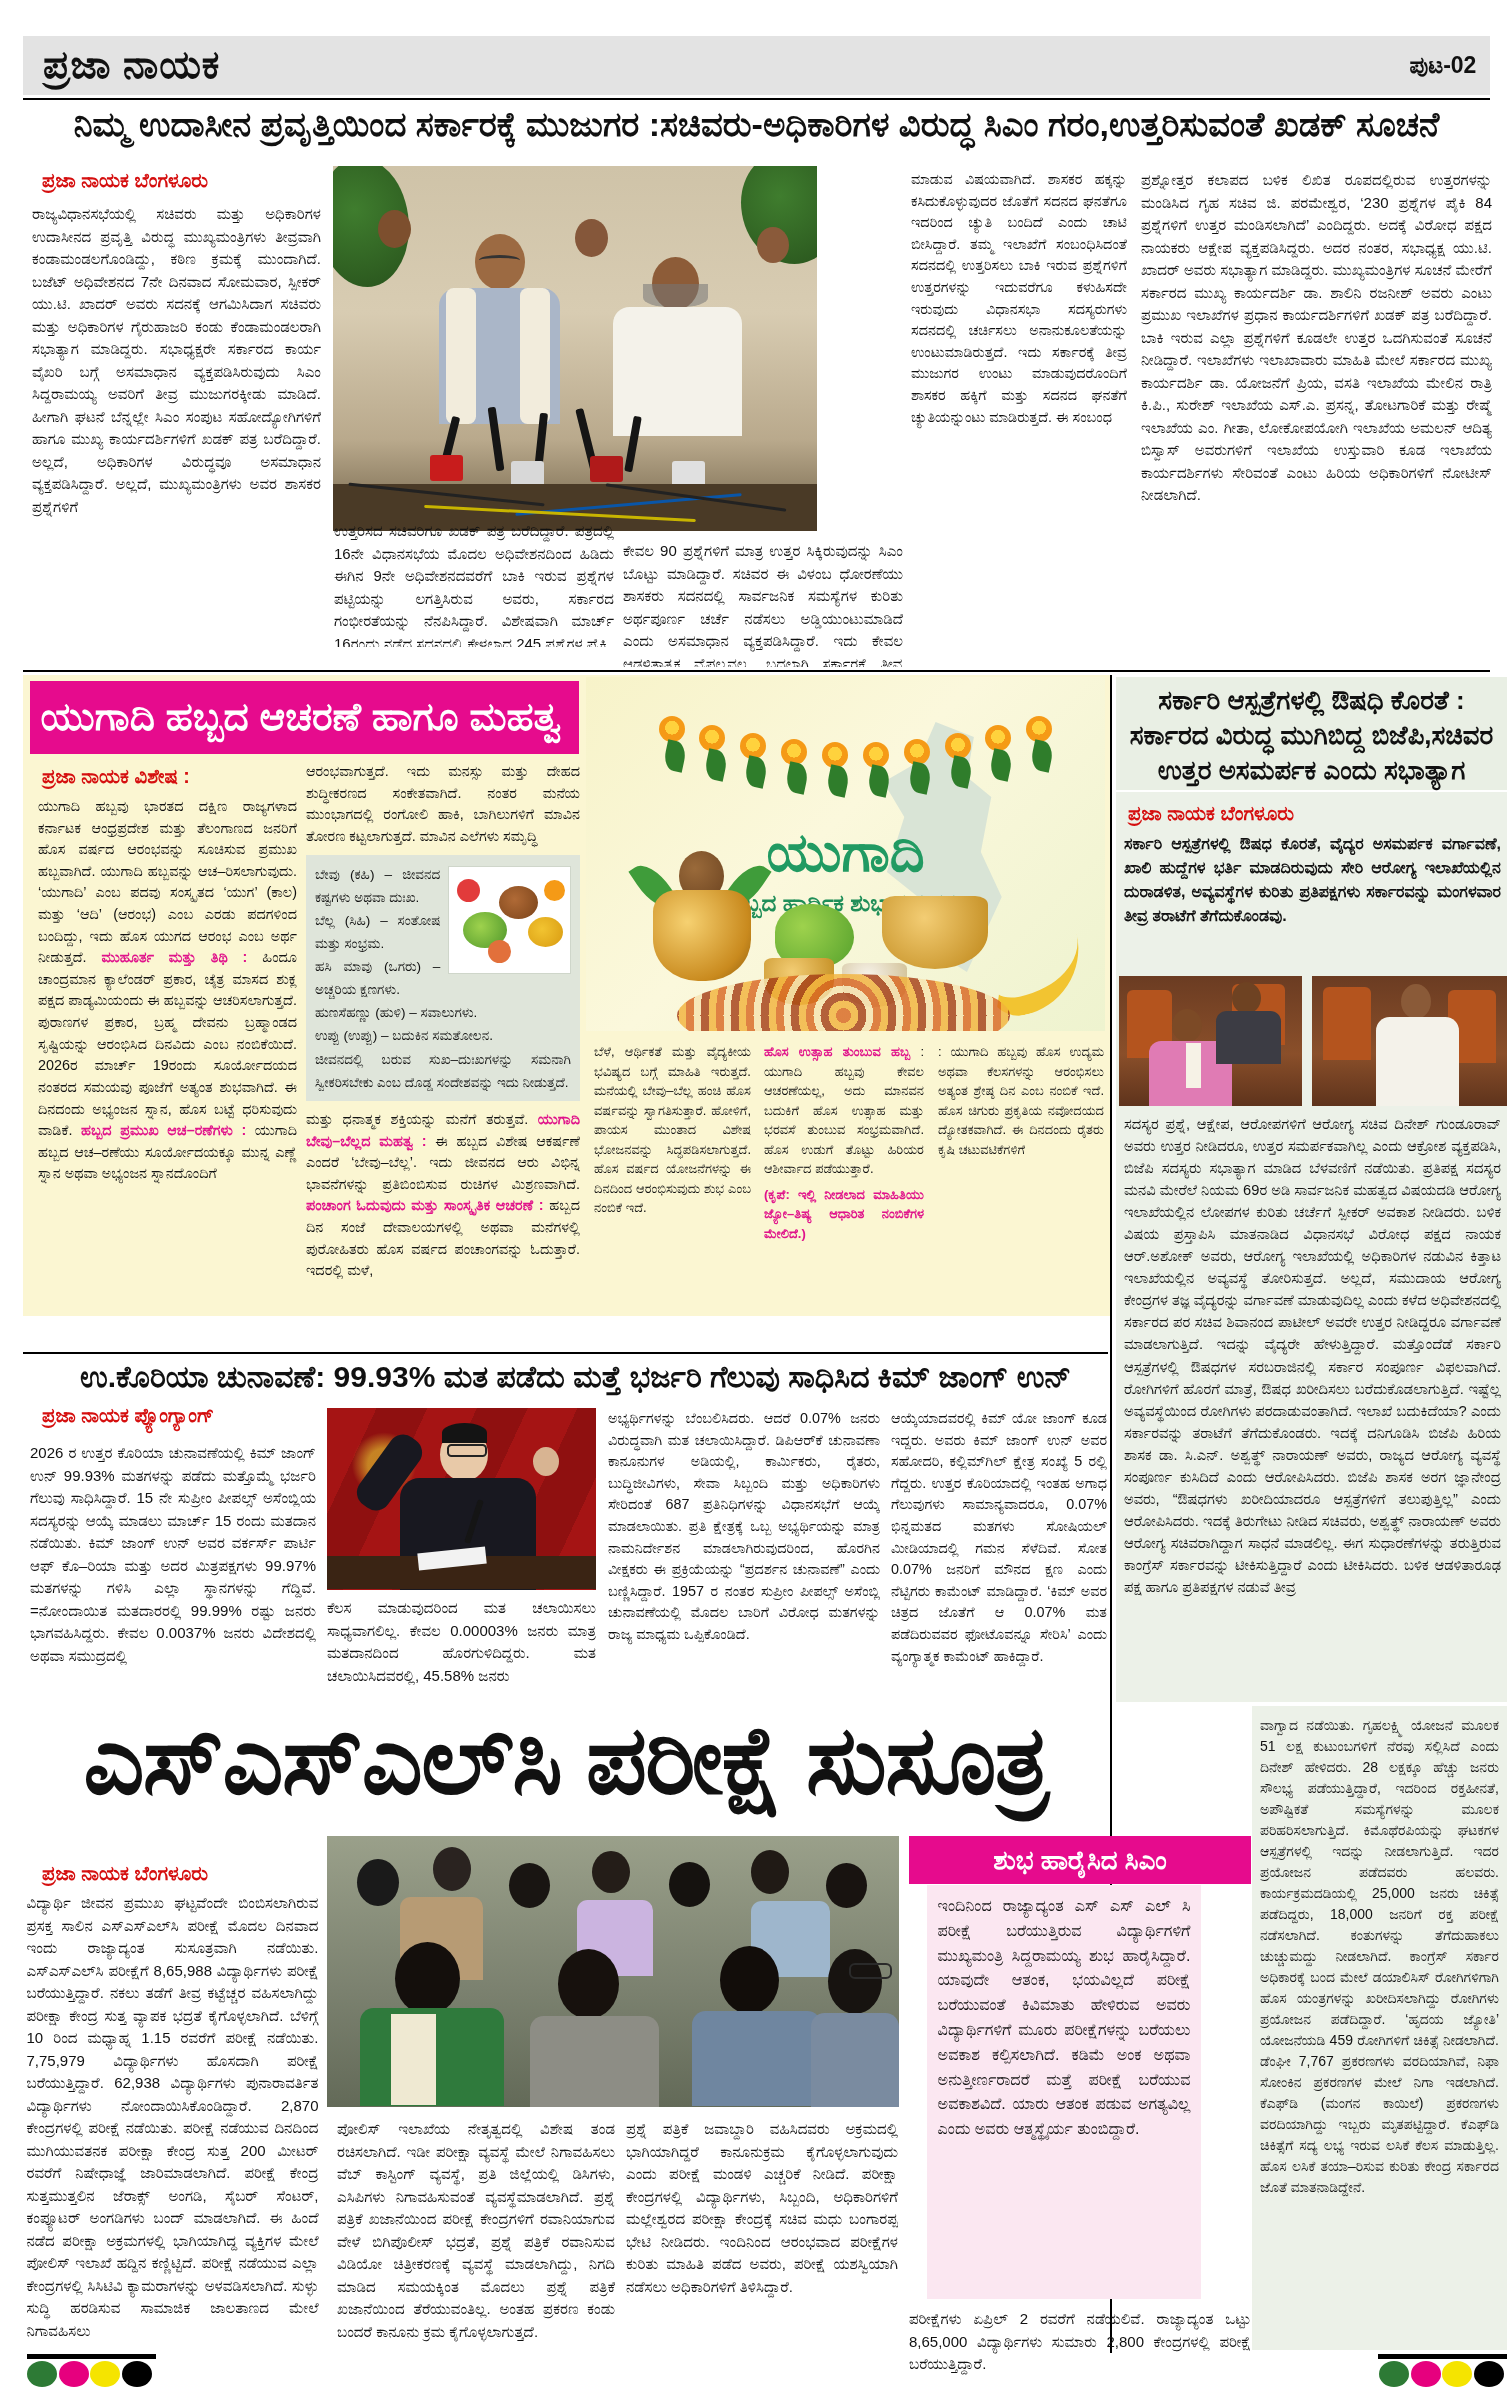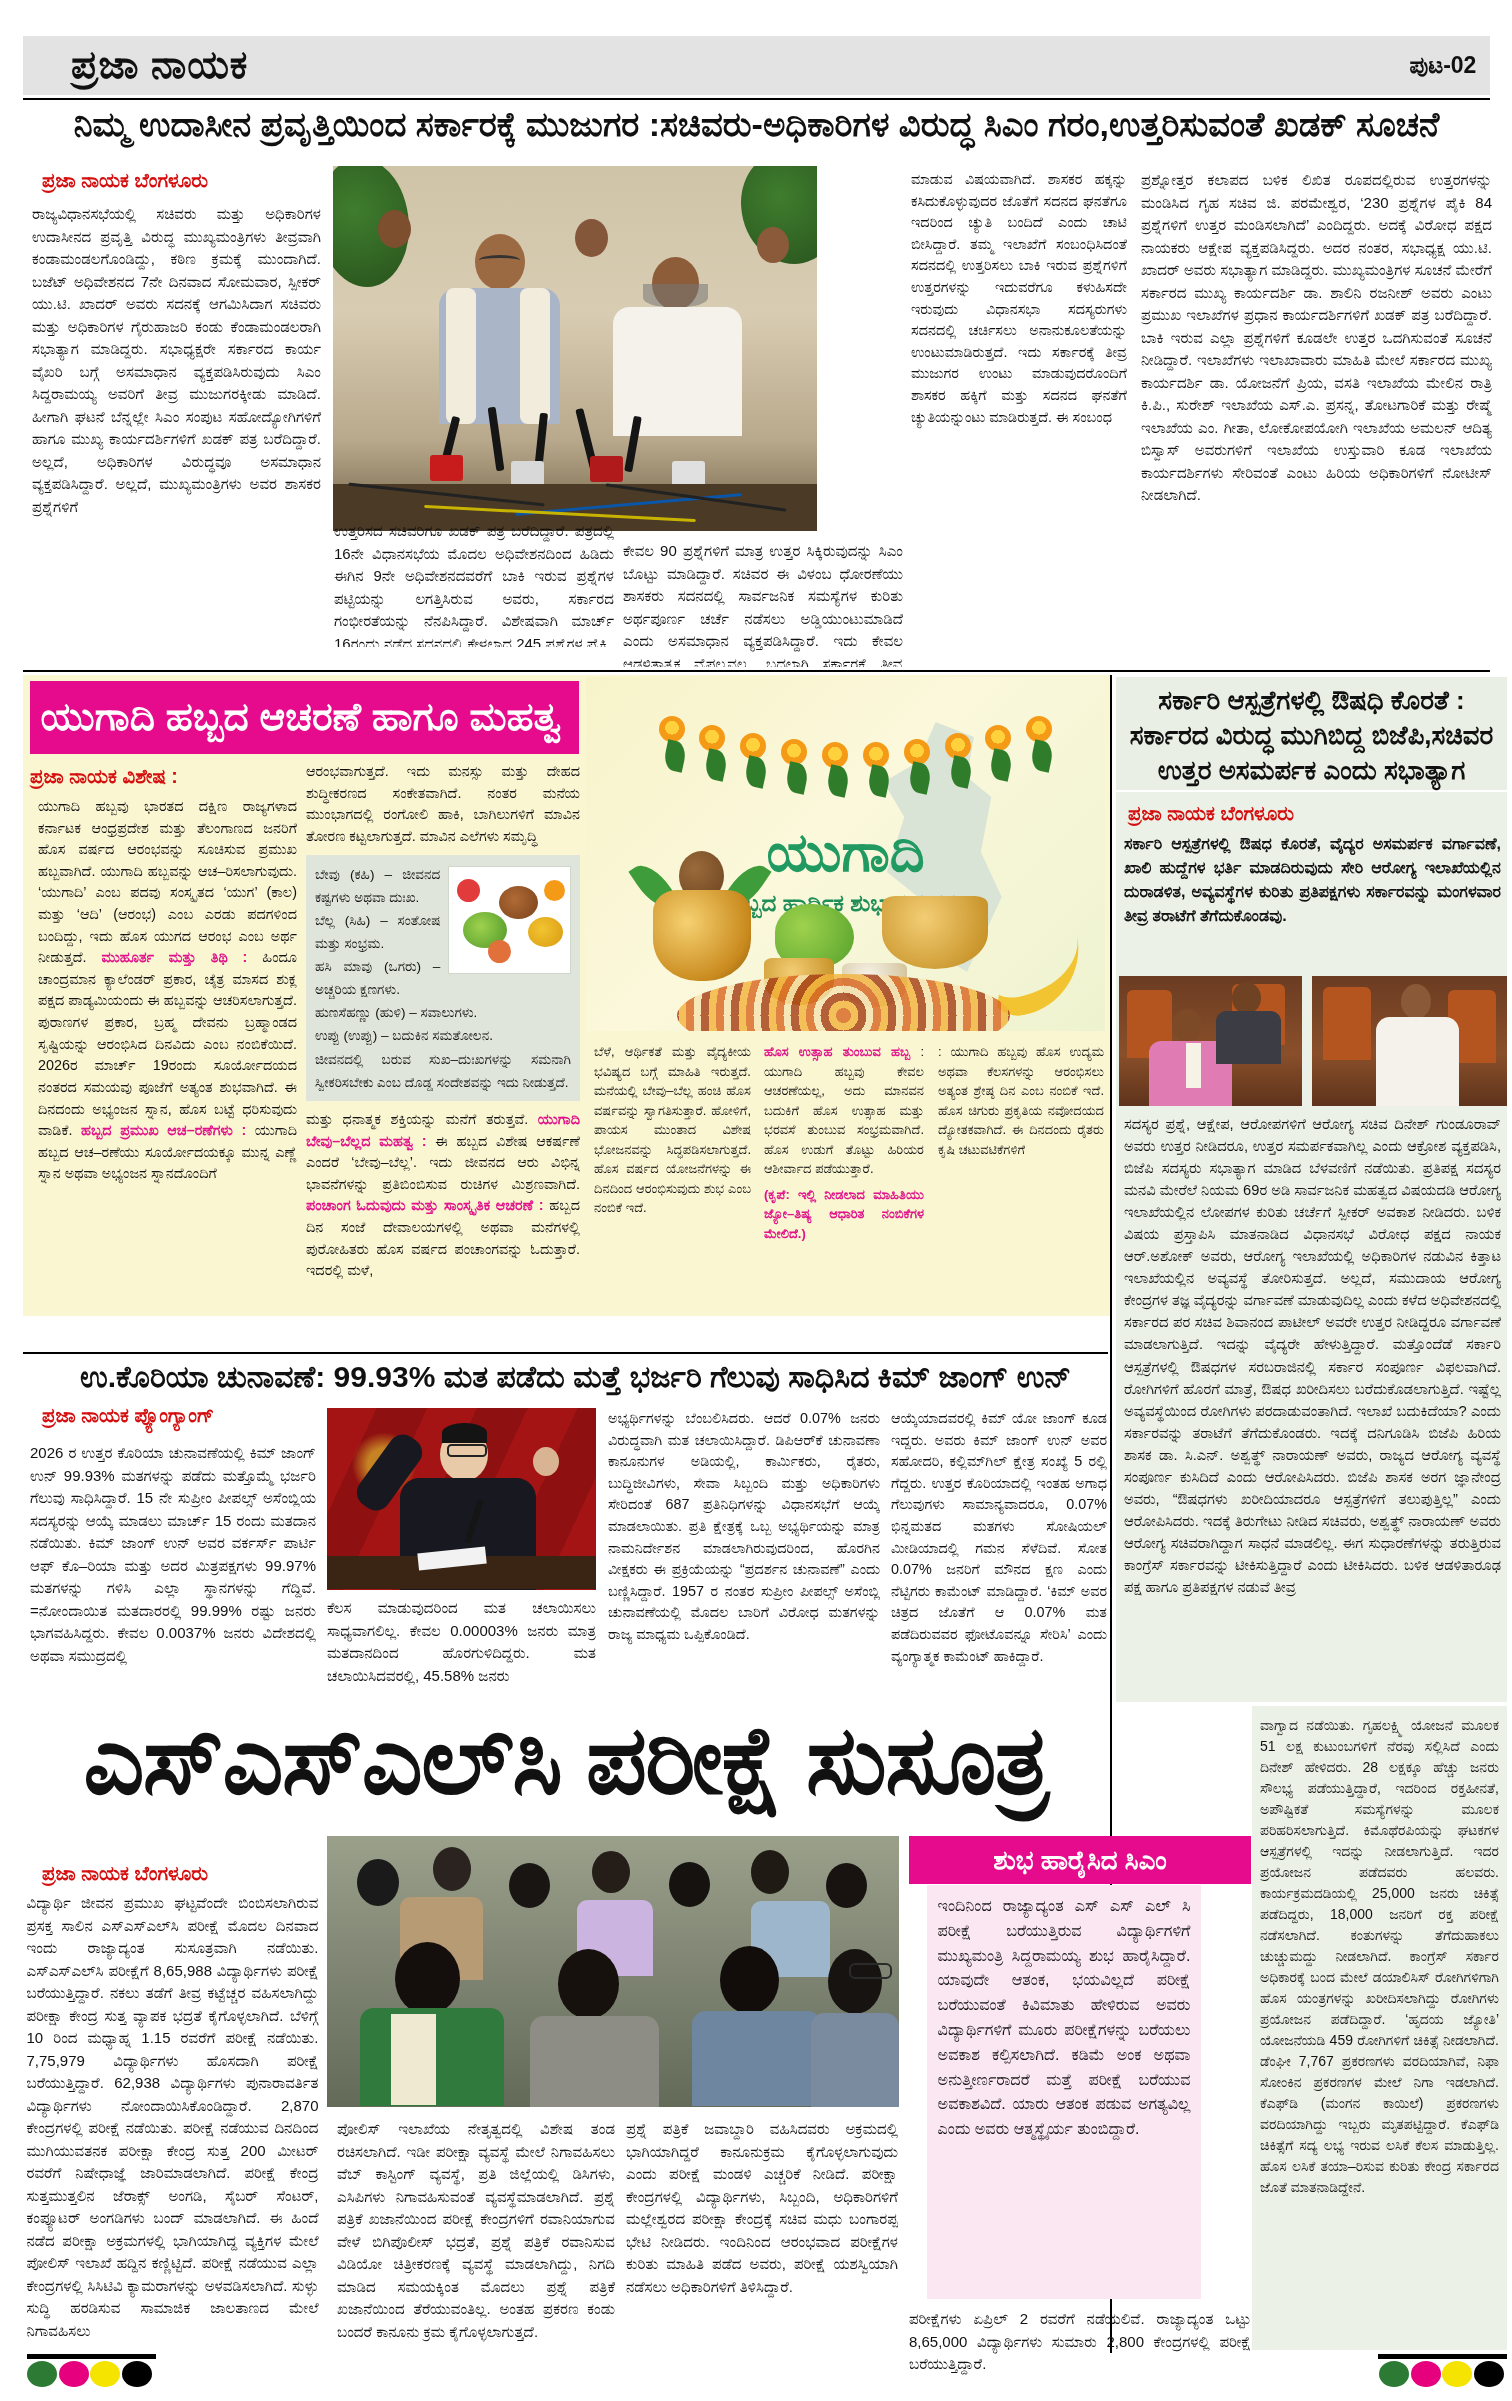--- a/index.html
+++ b/index.html
@@ -1,21 +1,21 @@
 <!DOCTYPE html>
 <html style="font-size:12px"><head>
 <meta charset="utf-8">
 <style>
   html,body{margin:0;padding:0;background:#ffffff;}
   .page{position:relative;width:1513px;height:2401px;background:#ffffff;overflow:hidden;
         font-family:"Liberation Sans","DejaVu Sans",sans-serif;color:#111;}
   .rule{position:absolute;background:#000;}
   .headerbar{position:absolute;left:23px;top:36px;width:1467px;height:59px;background:#e3e3e3;
              display:flex;align-items:center;}
-  .masthead{font-size:39px;font-weight:bold;padding-left:20px;letter-spacing:0.8px;margin-left:28px;}
+  .masthead{font-size:39px;font-weight:bold;padding-left:20px;letter-spacing:0.8px;}
   .hdate{position:absolute;left:0;right:0;text-align:center;font-size:41px;font-weight:bold;
          font-family:"Liberation Serif","DejaVu Serif",serif;letter-spacing:1.5px;}
   .hpage{position:absolute;right:13.6px;font-size:23px;font-weight:bold;}
   .headline1{position:absolute;left:23px;top:106px;width:1467px;font-size:34px;font-weight:bold;
              text-align:center;line-height:1.1;}
   .dateline{position:absolute;color:#d50f0f;font-weight:bold;font-size:19.7px;}
   .col{position:absolute;text-align:justify;line-height:1.5;overflow:hidden;}
   .f21{font-size:16px;} .f20{font-size:15px;} .f19{font-size:14.4px;} .f18{font-size:14px;} .f17{font-size:13px;}
   .subh{color:#e0138b;font-weight:bold;}
   .banner{position:absolute;left:30px;top:681px;width:549px;height:73px;background:#e60b8d;color:#fff;
@@ -131,21 +131,21 @@
   <div class="col f20" style="left:623px;top:540px;width:280px;height:127px;">ಕೇವಲ 90 ಪ್ರಶ್ನೆಗಳಿಗೆ ಮಾತ್ರ ಉತ್ತರ ಸಿಕ್ಕಿರುವುದನ್ನು ಸಿಎಂ ಬೊಟ್ಟು ಮಾಡಿದ್ದಾರೆ. ಸಚಿವರ ಈ ವಿಳಂಬ ಧೋರಣೆಯು ಶಾಸಕರು ಸದನದಲ್ಲಿ ಸಾರ್ವಜನಿಕ ಸಮಸ್ಯೆಗಳ ಕುರಿತು ಅರ್ಥಪೂರ್ಣ ಚರ್ಚೆ ನಡೆಸಲು ಅಡ್ಡಿಯುಂಟುಮಾಡಿದೆ ಎಂದು ಅಸಮಾಧಾನ ವ್ಯಕ್ತಪಡಿಸಿದ್ದಾರೆ. ಇದು ಕೇವಲ ಆಡಳಿತಾತ್ಮಕ ವೈಫಲ್ಯವಲ್ಲ, ಬದಲಾಗಿ ಸರ್ಕಾರಕ್ಕೆ ತೀವ್ರ ಮುಜುಗರ ಉಂಟು</div>
   <div class="col f19" style="left:911px;top:169px;width:216px;height:498px;">ಮಾಡುವ ವಿಷಯವಾಗಿದೆ. ಶಾಸಕರ ಹಕ್ಕನ್ನು ಕಸಿದುಕೊಳ್ಳುವುದರ ಜೊತೆಗೆ ಸದನದ ಘನತೆಗೂ ಇದರಿಂದ ಚ್ಯುತಿ ಬಂದಿದೆ ಎಂದು ಚಾಟಿ ಬೀಸಿದ್ದಾರೆ. ತಮ್ಮ ಇಲಾಖೆಗೆ ಸಂಬಂಧಿಸಿದಂತೆ ಸದನದಲ್ಲಿ ಉತ್ತರಿಸಲು ಬಾಕಿ ಇರುವ ಪ್ರಶ್ನೆಗಳಿಗೆ ಉತ್ತರಗಳನ್ನು ಇದುವರೆಗೂ ಕಳುಹಿಸದೇ ಇರುವುದು ವಿಧಾನಸಭಾ ಸದಸ್ಯರುಗಳು ಸದನದಲ್ಲಿ ಚರ್ಚಿಸಲು ಅನಾನುಕೂಲತೆಯನ್ನು ಉಂಟುಮಾಡಿರುತ್ತದೆ. ಇದು ಸರ್ಕಾರಕ್ಕೆ ತೀವ್ರ ಮುಜುಗರ ಉಂಟು ಮಾಡುವುದರೊಂದಿಗೆ ಶಾಸಕರ ಹಕ್ಕಿಗೆ ಮತ್ತು ಸದನದ ಘನತೆಗೆ ಚ್ಯುತಿಯನ್ನುಂಟು ಮಾಡಿರುತ್ತದೆ. ಈ ಸಂಬಂಧ</div>
   <div class="col f20" style="left:1141px;top:169px;width:351px;height:498px;">ಪ್ರಶ್ನೋತ್ತರ ಕಲಾಪದ ಬಳಿಕ ಲಿಖಿತ ರೂಪದಲ್ಲಿರುವ ಉತ್ತರಗಳನ್ನು ಮಂಡಿಸಿದ ಗೃಹ ಸಚಿವ ಜಿ. ಪರಮೇಶ್ವರ, ‘230 ಪ್ರಶ್ನೆಗಳ ಪೈಕಿ 84 ಪ್ರಶ್ನೆಗಳಿಗೆ ಉತ್ತರ ಮಂಡಿಸಲಾಗಿದೆ’ ಎಂದಿದ್ದರು. ಅದಕ್ಕೆ ವಿರೋಧ ಪಕ್ಷದ ನಾಯಕರು ಆಕ್ಷೇಪ ವ್ಯಕ್ತಪಡಿಸಿದ್ದರು. ಅದರ ನಂತರ, ಸಭಾಧ್ಯಕ್ಷ ಯು.ಟಿ. ಖಾದರ್ ಅವರು ಸಭಾತ್ಯಾಗ ಮಾಡಿದ್ದರು. ಮುಖ್ಯಮಂತ್ರಿಗಳ ಸೂಚನೆ ಮೇರೆಗೆ ಸರ್ಕಾರದ ಮುಖ್ಯ ಕಾರ್ಯದರ್ಶಿ ಡಾ. ಶಾಲಿನಿ ರಜನೀಶ್ ಅವರು ಎಂಟು ಪ್ರಮುಖ ಇಲಾಖೆಗಳ ಪ್ರಧಾನ ಕಾರ್ಯದರ್ಶಿಗಳಿಗೆ ಖಡಕ್ ಪತ್ರ ಬರೆದಿದ್ದಾರೆ. ಬಾಕಿ ಇರುವ ಎಲ್ಲಾ ಪ್ರಶ್ನೆಗಳಿಗೆ ಕೂಡಲೇ ಉತ್ತರ ಒದಗಿಸುವಂತೆ ಸೂಚನೆ ನೀಡಿದ್ದಾರೆ. ಇಲಾಖೆಗಳು ಇಲಾಖಾವಾರು ಮಾಹಿತಿ ಮೇಲೆ ಸರ್ಕಾರದ ಮುಖ್ಯ ಕಾರ್ಯದರ್ಶಿ ಡಾ. ಯೋಜನೆಗೆ ಪ್ರಿಯ, ವಸತಿ ಇಲಾಖೆಯ ಮೇಲಿನ ರಾತ್ರಿ ಕಿ.ಪಿ., ಸುರೇಶ್ ಇಲಾಖೆಯ ಎಸ್.ಎ. ಪ್ರಸನ್ನ, ತೋಟಗಾರಿಕೆ ಮತ್ತು ರೇಷ್ಮೆ ಇಲಾಖೆಯ ಎಂ. ಗೀತಾ, ಲೋಕೋಪಯೋಗಿ ಇಲಾಖೆಯ ಅಮಲನ್ ಆದಿತ್ಯ ಬಿಸ್ವಾಸ್ ಅವರುಗಳಿಗೆ ಇಲಾಖೆಯ ಉಸ್ತುವಾರಿ ಕೂಡ ಇಲಾಖೆಯ ಕಾರ್ಯದರ್ಶಿಗಳು ಸೇರಿವಂತೆ ಎಂಟು ಹಿರಿಯ ಅಧಿಕಾರಿಗಳಿಗೆ ನೋಟೀಸ್ ನೀಡಲಾಗಿದೆ.</div>
 
   <div class="rule" style="left:23px;top:670px;width:1467px;height:2.3px;"></div>
 
   <div class="ybg"></div>
   <div class="rule" style="left:1110px;top:675px;width:2.3px;height:1678px;"></div>
 
   <div class="banner">ಯುಗಾದಿ ಹಬ್ಬದ ಆಚರಣೆ ಹಾಗೂ ಮಹತ್ವ</div>
-  <div class="dateline" style="left:30px;top:765px;">ಪ್ರಜಾ ನಾಯಕ ವಿಶೇಷ :</div>
+  <div class="dateline" style="left:42px;top:765px;">ಪ್ರಜಾ ನಾಯಕ ವಿಶೇಷ :</div>
 
   <div class="col f19" style="left:38px;top:796px;width:259px;height:513px;">
     <span>ಯುಗಾದಿ ಹಬ್ಬವು ಭಾರತದ ದಕ್ಷಿಣ ರಾಜ್ಯಗಳಾದ ಕರ್ನಾಟಕ ಆಂಧ್ರಪ್ರದೇಶ ಮತ್ತು ತೆಲಂಗಾಣದ ಜನರಿಗೆ ಹೊಸ ವರ್ಷದ ಆರಂಭವನ್ನು ಸೂಚಿಸುವ ಪ್ರಮುಖ ಹಬ್ಬವಾಗಿದೆ. ಯುಗಾದಿ ಹಬ್ಬವನ್ನು ಆಚ–ರಿಸಲಾಗುವುದು. ‘ಯುಗಾದಿ’ ಎಂಬ ಪದವು ಸಂಸ್ಕೃತದ ‘ಯುಗ’ (ಕಾಲ) ಮತ್ತು ‘ಆದಿ’ (ಆರಂಭ) ಎಂಬ ಎರಡು ಪದಗಳಿಂದ ಬಂದಿದ್ದು, ಇದು ಹೊಸ ಯುಗದ ಆರಂಭ ಎಂಬ ಅರ್ಥ ನೀಡುತ್ತದೆ.</span>
     <span class="subh">ಮುಹೂರ್ತ ಮತ್ತು ತಿಥಿ : </span>
     <span>ಹಿಂದೂ ಚಾಂದ್ರಮಾನ ಕ್ಯಾಲೆಂಡರ್ ಪ್ರಕಾರ, ಚೈತ್ರ ಮಾಸದ ಶುಕ್ಲ ಪಕ್ಷದ ಪಾಡ್ಯಮಿಯಂದು ಈ ಹಬ್ಬವನ್ನು ಆಚರಿಸಲಾಗುತ್ತದೆ. ಪುರಾಣಗಳ ಪ್ರಕಾರ, ಬ್ರಹ್ಮ ದೇವನು ಬ್ರಹ್ಮಾಂಡದ ಸೃಷ್ಟಿಯನ್ನು ಆರಂಭಿಸಿದ ದಿನವಿದು ಎಂಬ ನಂಬಿಕೆಯಿದೆ. 2026ರ ಮಾರ್ಚ್ 19ರಂದು ಸೂರ್ಯೋದಯದ ನಂತರದ ಸಮಯವು ಪೂಜೆಗೆ ಅತ್ಯಂತ ಶುಭವಾಗಿದೆ. ಈ ದಿನದಂದು ಅಭ್ಯಂಜನ ಸ್ನಾನ, ಹೊಸ ಬಟ್ಟೆ ಧರಿಸುವುದು ವಾಡಿಕೆ.</span>
     <span class="subh">ಹಬ್ಬದ ಪ್ರಮುಖ ಆಚ–ರಣೆಗಳು : </span>
     <span>ಯುಗಾದಿ ಹಬ್ಬದ ಆಚ–ರಣೆಯು ಸೂರ್ಯೋದಯಕ್ಕೂ ಮುನ್ನ ಎಣ್ಣೆ ಸ್ನಾನ ಅಥವಾ ಅಭ್ಯಂಜನ ಸ್ನಾನದೊಂದಿಗೆ</span>
   </div>
 
   <div class="col f19" style="left:306px;top:761px;width:274px;height:549px;">

